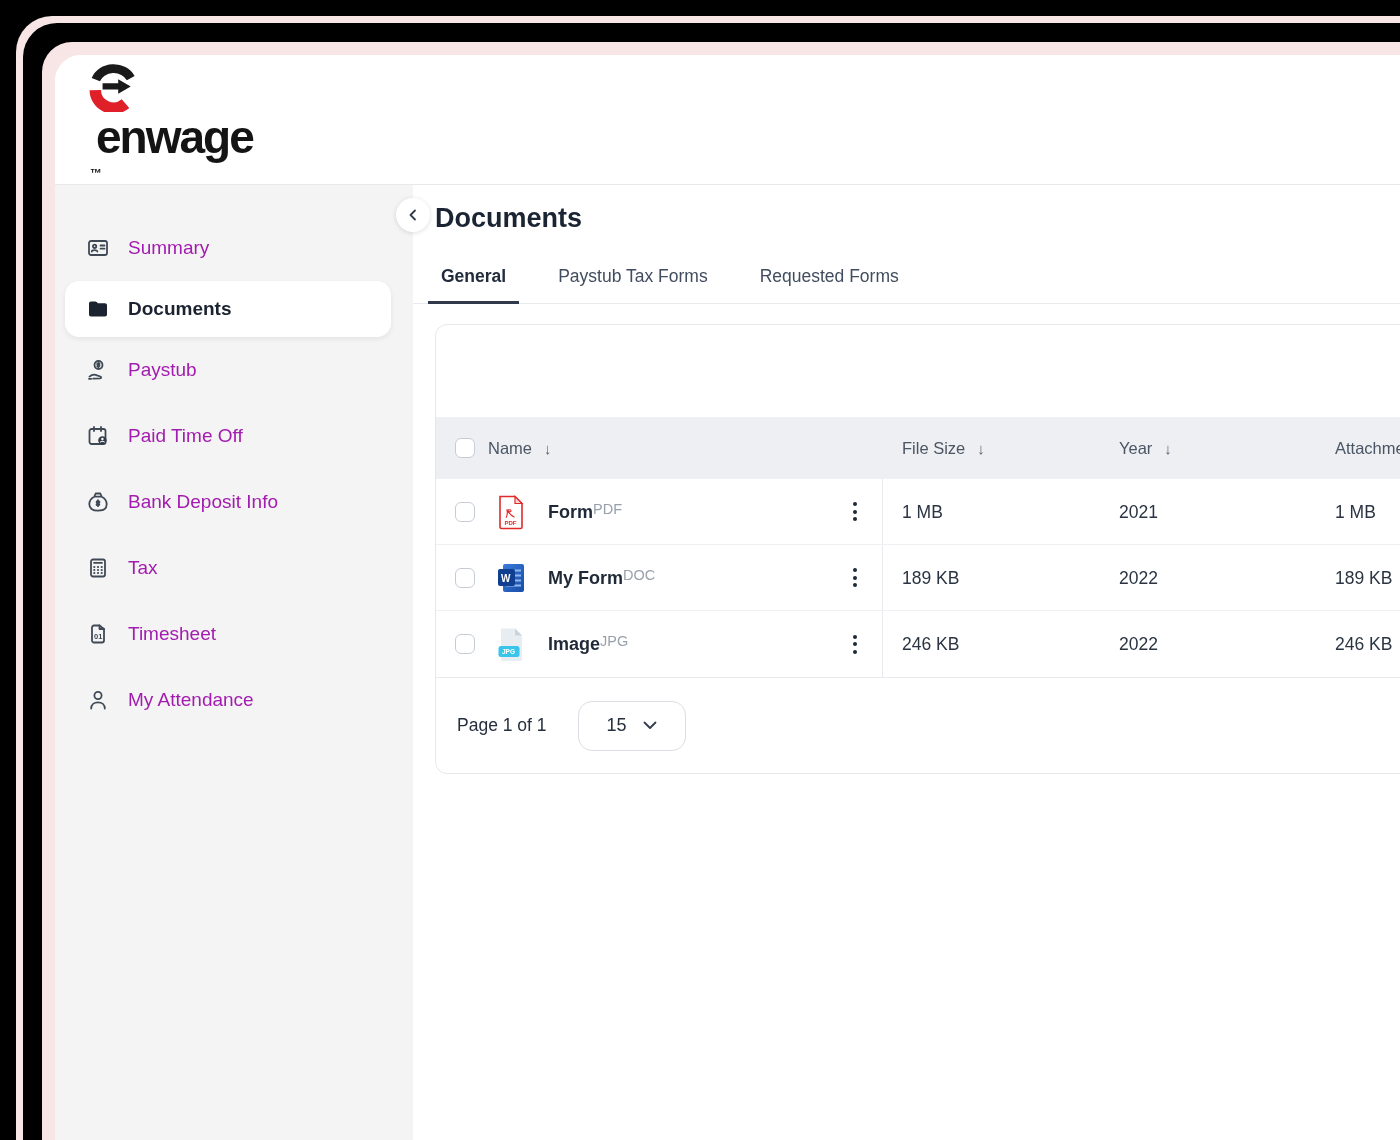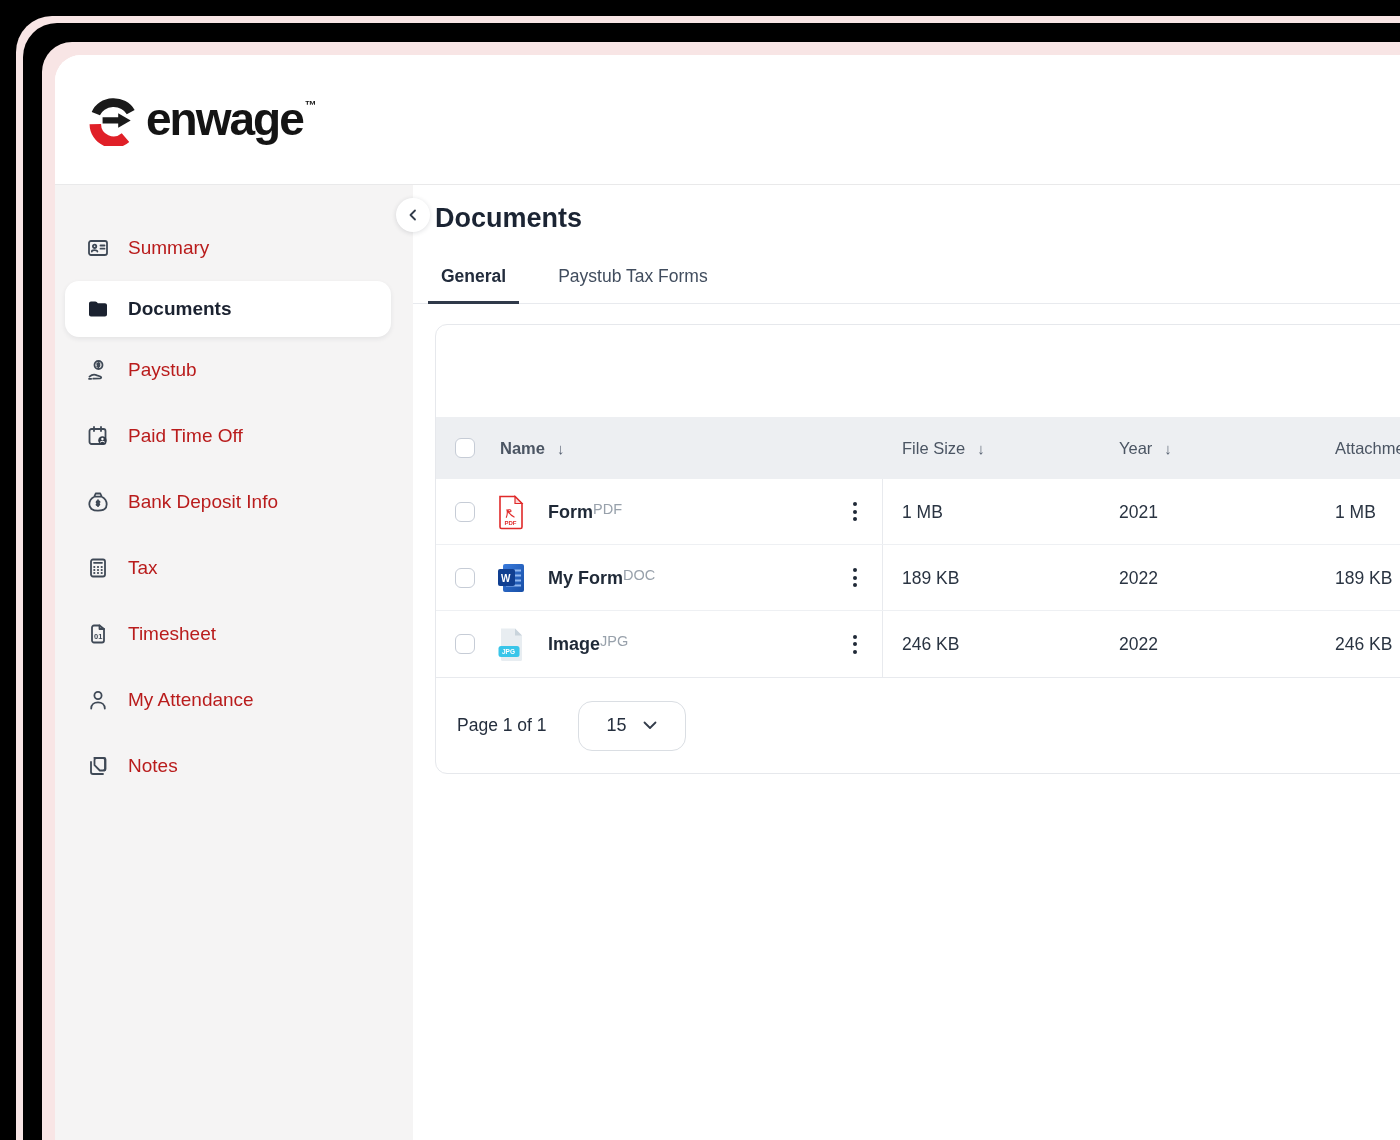--- a/index.html
+++ b/index.html
@@ -20,39 +20,39 @@
   .app {
     position:absolute; left:55px; top:55px; right:-60px; bottom:-60px;
     background:#fff; border-radius:26px 0 0 0; overflow:hidden;
     display:flex; flex-direction:column;
   }
   .app-header {
     height:130px; flex:0 0 130px; background:#fff;
     border-bottom:1px solid #e9e9ea;
     display:flex; align-items:center; padding-left:33px;
   }
-  .logo { display:flex; align-items:flex-start; }
+  .logo { display:flex; align-items:flex-start;flex-direction:column; }
   .logo svg { width:50px; height:50px; margin-top:2px; }
   .logo-text {
     font-size:46px; font-weight:800; letter-spacing:-2px; color:#141414;
     line-height:50px; margin-left:8px;
   }
   .logo-tm { font-size:12px; font-weight:700; color:#141414; margin-top:4px; margin-left:2px; }
 
   .app-body { flex:1; display:flex; min-height:0; }
 
   
   .sidebar { width:358px; flex:0 0 358px; background:#f5f4f4; padding-top:30px; }
   .side-item {
     height:66px; display:flex; align-items:center;
     margin:0 22px 0 10px; padding-left:20px;
     border-radius:14px; cursor:pointer;
   }
   .side-item .s-icon { width:26px; height:26px; flex:0 0 26px; display:flex; align-items:center; justify-content:center; }
-  .side-item .s-label { margin-left:17px; font-size:19px; font-weight:500; color:#b91c1c; }
+  .side-item .s-label { margin-left:17px; font-size:19px; font-weight:500; color:#a21caf; }
   .side-item.active { background:#fff; box-shadow:0 2px 5px rgba(30,35,48,.08); height:56px; }
   .side-item.active .s-label { font-weight:700; color:#1b2230; }
   .s-icon svg { width:24px; height:24px; }
   .stroke-ic { fill:none; stroke:#3f4956; stroke-width:1.8; stroke-linecap:round; stroke-linejoin:round; }
 
   
   .content { flex:1; position:relative; background:#fff; min-width:0; }
   .back-btn {
     position:absolute; left:-17px; top:13px; width:34px; height:34px;
     background:#fff; border:none; border-radius:50%;
@@ -77,21 +77,21 @@
     height:450px; border:1px solid #e6e8ec; border-radius:12px;
     display:flex; flex-direction:column; overflow:hidden; background:#fff;
   }
   .card-toolbar { height:92px; flex:0 0 92px; }
   .thead {
     height:62px; flex:0 0 62px; background:#edeff2; position:relative;
     font-size:16.5px; font-weight:500; color:#4b5563;
   }
   .th { position:absolute; top:50%; transform:translateY(-50%); display:flex; align-items:center; }
   .sort-arrow { margin-left:12px; font-size:15px; color:#5b6575; }
-  .pos-check { left:19px; } .pos-name-h { left:64px;font-weight:bold; }
+  .pos-check { left:19px; } .pos-name-h { left:52px; }
   .pos-size { left:466px;justify-content:flex-end; } .pos-year { left:683px; } .pos-attach { left:899px; }
 
   .tbody { position:relative; }
   .col-divider { position:absolute; left:446px; top:0; bottom:0; width:1px; background:#e8eaee; }
   .trow { height:66px; position:relative; border-bottom:1px solid #eef0f3; }
   .trow:last-child { border-bottom:none; }
   .cell { position:absolute; top:50%; transform:translateY(-50%); }
   .checkbox {
     width:20px; height:20px; border:1.5px solid #c6ccd6; border-radius:6px;
     background:#fff; cursor:pointer;
@@ -241,48 +241,37 @@
               <g class="stroke-ic">
             <circle cx="12" cy="7.5" r="3.6"></circle>
             <path d="M5.2 20.5c0-4 3-6.2 6.8-6.2s6.8 2.2 6.8 6.2"></path>
           </g>
             </svg>
         </span>
         <span class="s-label">My Attendance</span>
       </div>
 
 
-      <div class="side-item">
-        <span class="s-icon">
-          <svg viewBox="0 0 24 24">
-              <g class="stroke-ic">
-            <path d="M8.5 4h8.5c1.1 0 2 .9 2 2v8.5c0 1.1-.9 2-2 2h-3.2l-5.3-5.3V6c0-1.1.9-2 2-2z"></path>
-            <path d="M8.5 4h9.5c.8 0 1.5.7 1.5 1.5V15c0 .8-.4 1.5-1.2 1.5"></path>
-            <path d="M5 8v10c0 1.1.9 2 2 2h10"></path>
-          </g>
-            </svg>
-        </span>
-        <span class="s-label">Notes</span>
-      </div>
 
 
     </nav>
 
     <main class="content">
       <button class="back-btn">
         <svg width="12" height="12" viewBox="0 0 12 12">
           <path d="M8 1.5 3.5 6 8 10.5" fill="none" stroke="#333c4a" stroke-width="1.8" stroke-linecap="round" stroke-linejoin="round"></path>
         </svg>
       </button>
 
       <h1 class="page-title">Documents</h1>
 
       <div class="tabs">
         <div class="tab active">General</div>
         <div class="tab">Paystub Tax Forms</div>
+        <div class="tab">Requested Forms</div>
       </div>
 
       <section class="card">
         <div class="card-toolbar"></div>
 
         <div class="thead">
           <div class="th pos-check">
               <div class="checkbox"></div>
             </div>
           <div class="th pos-name-h">

